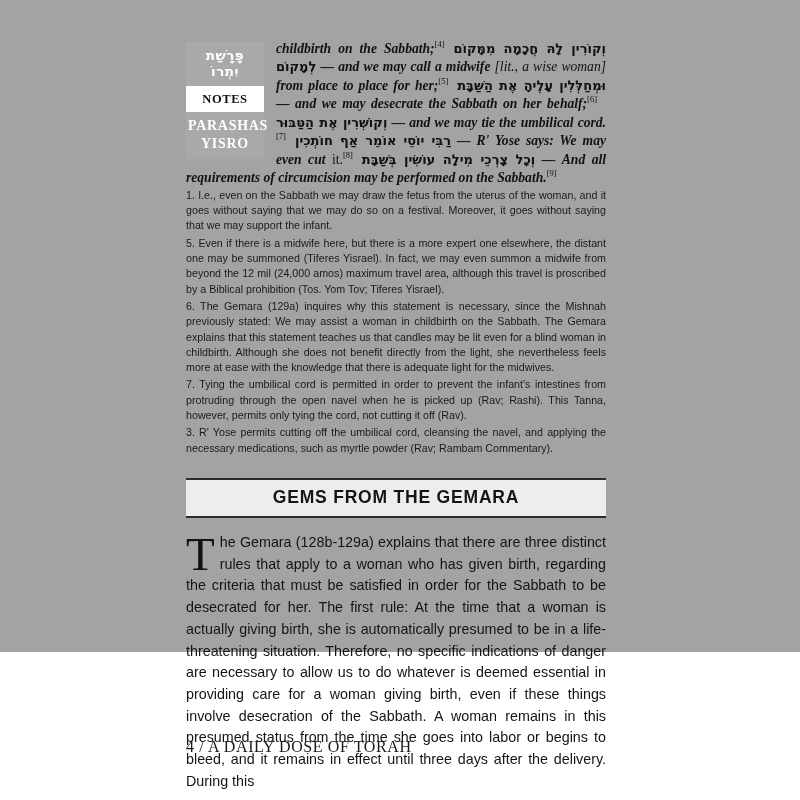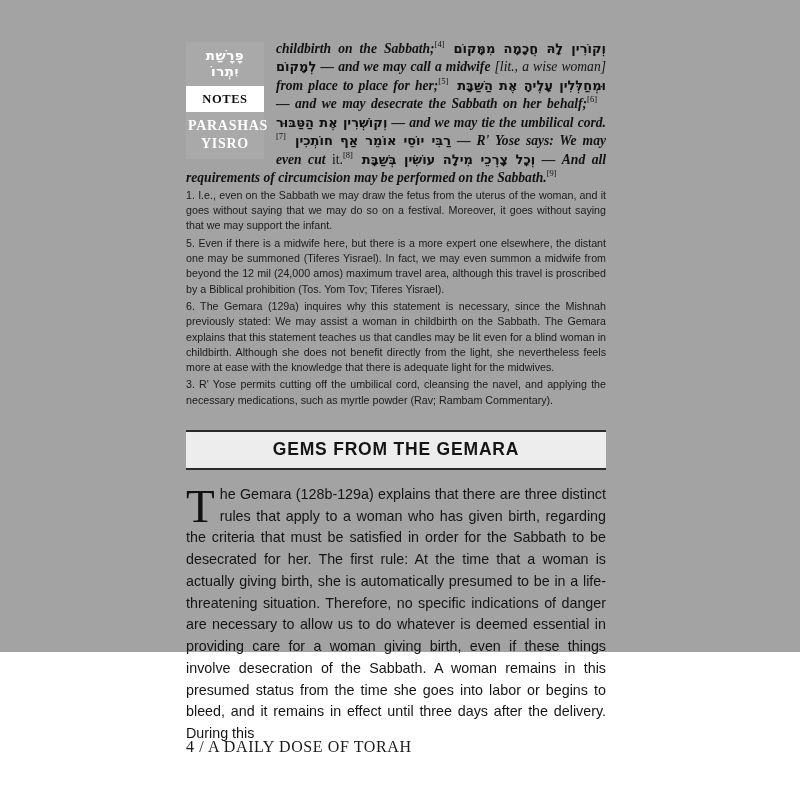--- a/index.html
+++ b/index.html
@@ -219,20 +219,21 @@
 
       <div class="mishnah-text"><span class="trans">childbirth on the Sabbath;</span><sup class="fn">[4]</sup><span class="gap"></span><span class="heb">וְקוֹרִין לָהּ חֲכָמָה מִמָּקוֹם לְמָקוֹם</span><span class="trans"> — </span><span class="trans">and we may call a midwife </span><span class="brack">[lit., a wise woman]</span><span class="trans"> from place to place for her;</span><sup class="fn">[5]</sup><span class="gap"></span><span class="heb">וּמְחַלְּלִין עָלֶיהָ אֶת הַשַּׁבָּת</span><span class="trans"> — </span><span class="trans">and we may desecrate the Sabbath on her behalf;</span><sup class="fn">[6]</sup><span class="gap"></span><span class="heb">וְקוֹשְׁרִין אֶת הַטַּבּוּר</span><span class="trans"> — </span><span class="trans">and we may tie the umbilical cord.</span><sup class="fn">[7]</sup><span class="gap"></span><span class="heb">רַבִּי יוֹסֵי אוֹמֵר אַף חוֹתְכִין</span><span class="trans"> — </span><span class="trans">R' Yose says: We may even cut </span><span class="brack-r">it.</span><sup class="fn">[8]</sup><span class="gap"></span><span class="heb">וְכָל צָרְכֵי מִילָה עוֹשִׂין בְּשַׁבָּת</span><span class="trans"> — </span><span class="trans">And all requirements of circumcision may be performed on the Sabbath.</span><sup class="fn">[9]</sup></div>
 
     </div>
 
 
     <div class="notes-body">
       <p>1. I.e., even on the Sabbath we may draw the fetus from the uterus of the woman, and it goes without saying that we may do so on a festival. Moreover, it goes without saying that we may support the infant.</p>
       <p>5. Even if there is a midwife here, but there is a more expert one elsewhere, the distant one may be summoned (Tiferes Yisrael). In fact, we may even summon a midwife from beyond the 12 mil (24,000 amos) maximum travel area, although this travel is proscribed by a Biblical prohibition (Tos. Yom Tov; Tiferes Yisrael).</p>
       <p>6. The Gemara (129a) inquires why this statement is necessary, since the Mishnah previously stated: We may assist a woman in childbirth on the Sabbath. The Gemara explains that this statement teaches us that candles may be lit even for a blind woman in childbirth. Although she does not benefit directly from the light, she nevertheless feels more at ease with the knowledge that there is adequate light for the midwives.</p>
+      <p>7. Tying the umbilical cord is permitted in order to prevent the infant's intestines from protruding through the open navel when he is picked up (Rav; Rashi). This Tanna, however, permits only tying the cord, not cutting it off (Rav).</p>
       <p>3. R' Yose permits cutting off the umbilical cord, cleansing the navel, and applying the necessary medications, such as myrtle powder (Rav; Rambam Commentary).</p>
     </div>
 
     <div class="gems-header">
       <span class="title">GEMS FROM THE GEMARA</span>
     </div>
 
     <div class="gems-body"><span class="dropcap">T</span><span>he Gemara (128b-129a) explains that there are three distinct rules that apply to a woman who has given birth, regarding the criteria that must be satisfied in order for the Sabbath to be desecrated for her. The first rule: At the time that a woman is actually giving birth, she is automatically presumed to be in a life-threatening situation. Therefore, no specific indications of danger are necessary to allow us to do whatever is deemed essential in providing care for a woman giving birth, even if these things involve desecration of the Sabbath. A woman remains in this presumed status from the time she goes into labor or begins to bleed, and it remains in effect until three days after the delivery. During this</span></div>
 
   </div>

